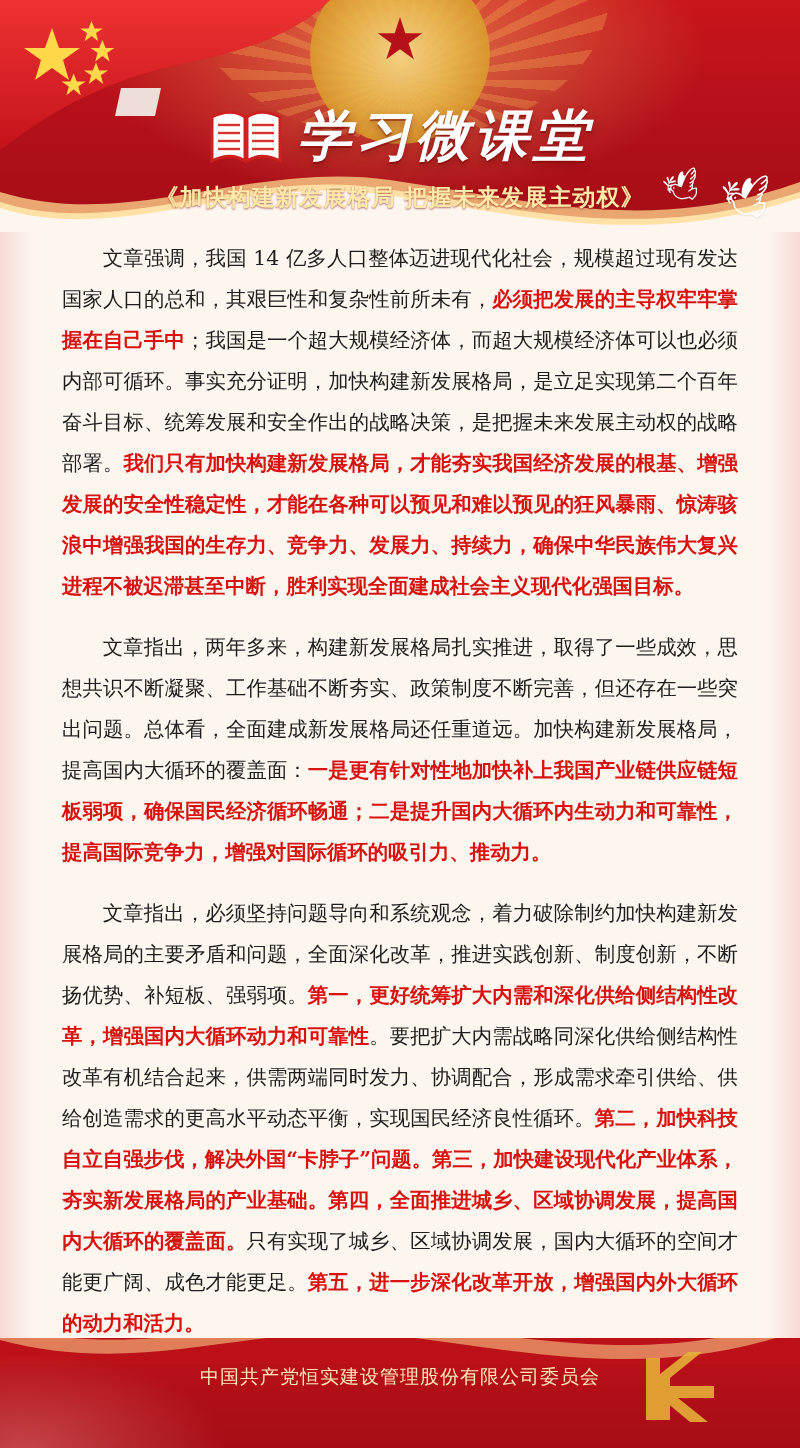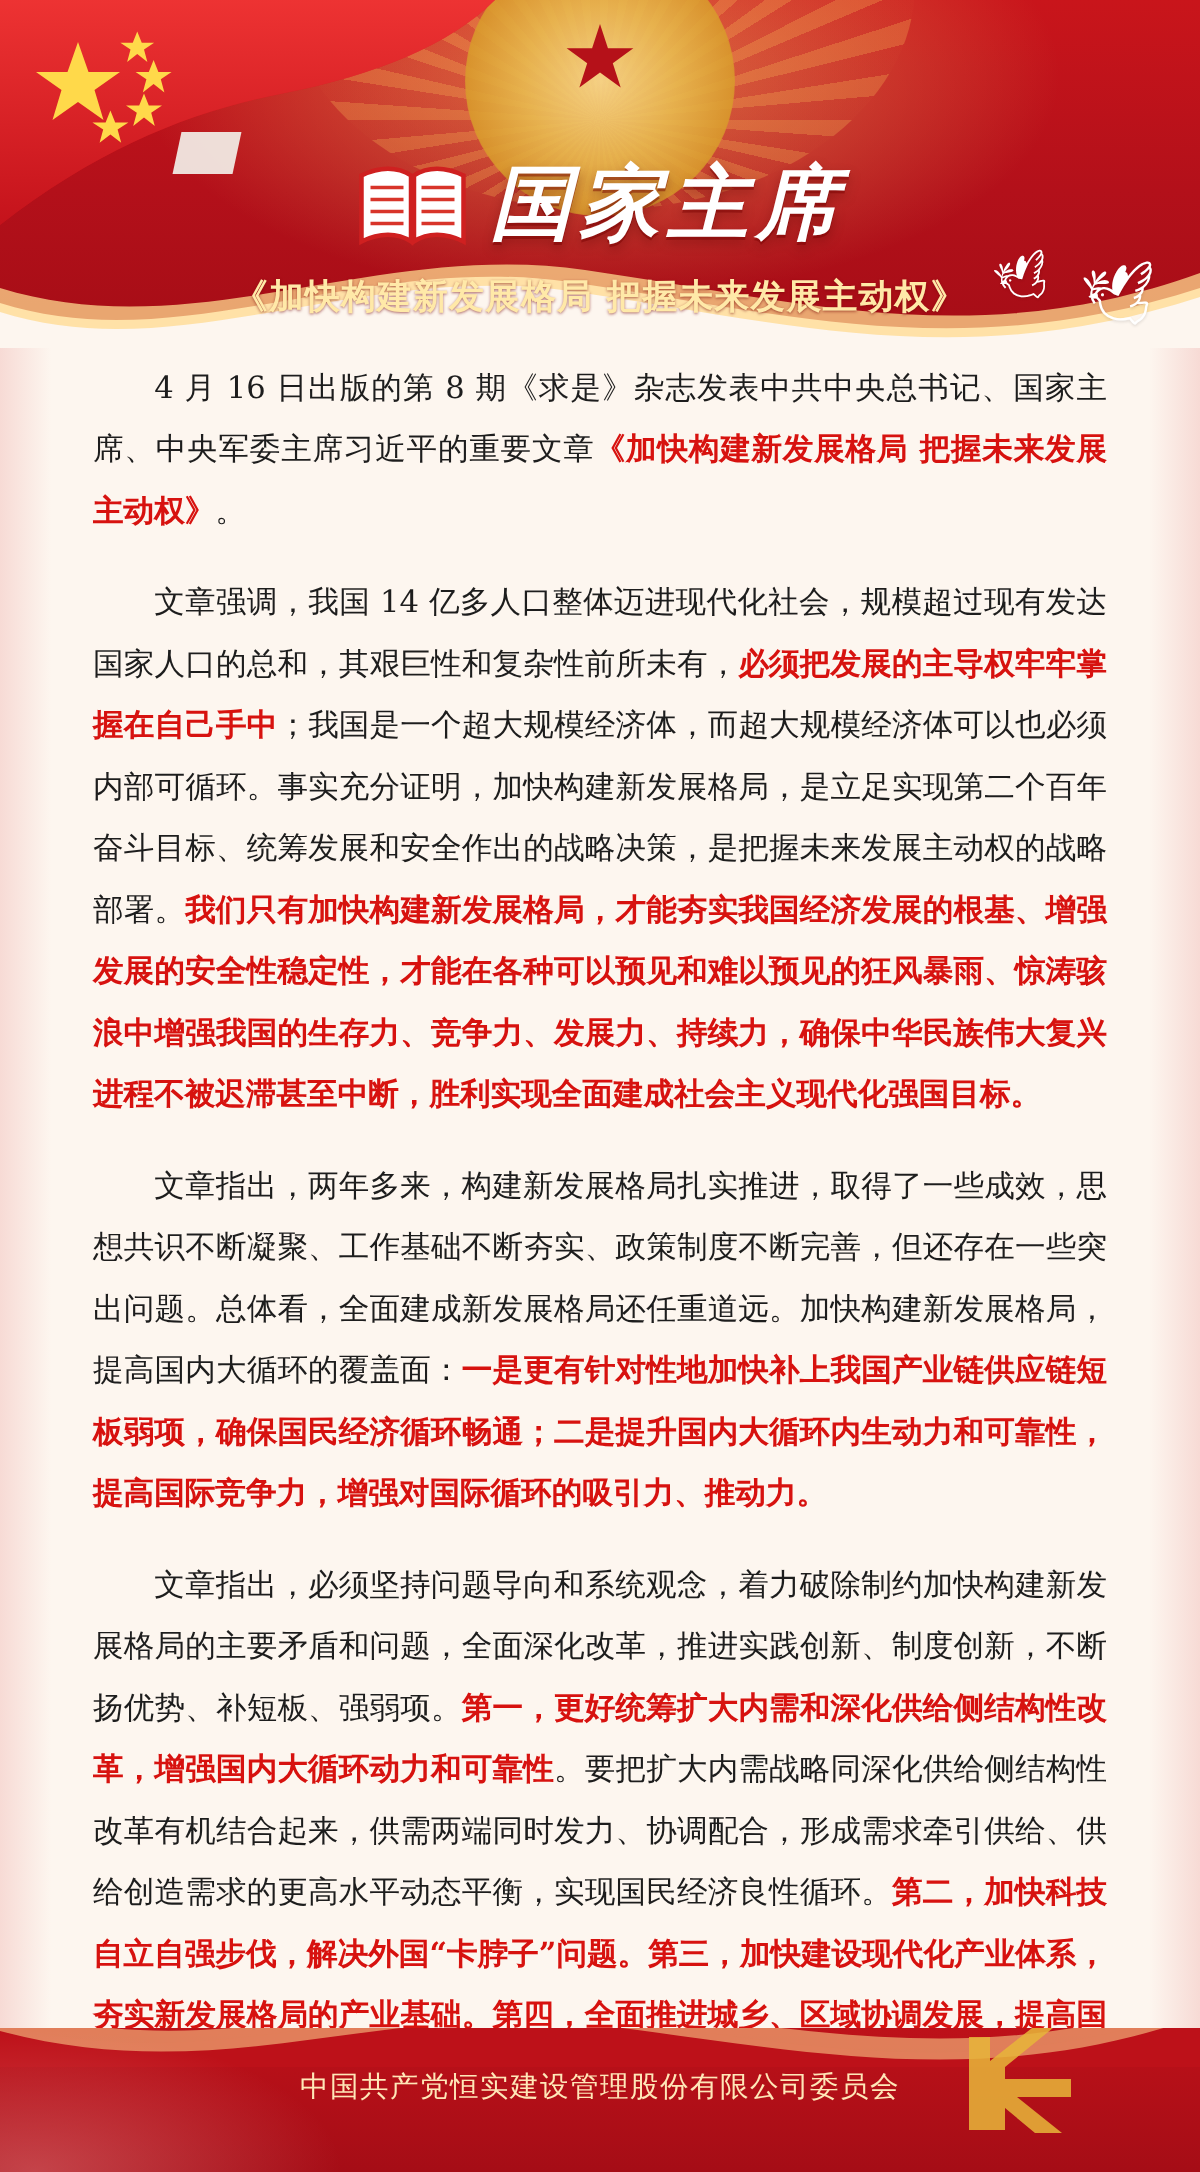--- a/index.html
+++ b/index.html
@@ -164,21 +164,21 @@
   }
   .bk {
     color: #1d1d1d;
   }
 
   
   .footer {
     position: absolute;
     left: 0; bottom: 0;
     width: 800px;
-    height: 96px;
+    height: 110px;
     background: linear-gradient(180deg, #bd1119 0%, #a50d16 100%);
     overflow: hidden;
   }
   .footer-wave {
     position: absolute;
     top: -34px;
     left: 0;
     width: 800px;
     height: 60px;
   }
@@ -266,35 +266,34 @@
           <line x1="10" y1="18" x2="32" y2="18"></line>
             <line x1="10" y1="26" x2="32" y2="26"></line>
           <line x1="10" y1="34" x2="32" y2="34"></line>
             <line x1="10" y1="42" x2="32" y2="42"></line>
           <line x1="44" y1="18" x2="66" y2="18"></line>
             <line x1="44" y1="26" x2="66" y2="26"></line>
           <line x1="44" y1="34" x2="66" y2="34"></line>
             <line x1="44" y1="42" x2="66" y2="42"></line>
         </g>
       </svg>
-      <div class="main-title">国家主席</div>
+      <div class="main-title">学习微课堂</div>
     </div>
 
     <div class="dove d1">🕊</div>
   </div>
 
   <div class="dove d2" style="position:absolute;left:722px;top:178px;">🕊</div>
 
   <div class="sub-title">《加快构建新发展格局  把握未来发展主动权》</div>
 
   <div class="side-fade-left"></div>
   <div class="side-fade-right"></div>
 
   <div class="article" id="article-body">
-      <p><span class="bk">4 月 16 日出版的第 8 期《求是》杂志发表中共中央总书记、国家主席、中央军委主席习近平的重要文章</span><span class="hl">《加快构建新发展格局  把握未来发展主动权》</span><span class="bk">。</span></p>
       <p><span class="bk">文章强调，我国 14 亿多人口整体迈进现代化社会，规模超过现有发达国家人口的总和，其艰巨性和复杂性前所未有，</span><span class="hl">必须把发展的主导权牢牢掌握在自己手中</span><span class="bk">；我国是一个超大规模经济体，而超大规模经济体可以也必须内部可循环。事实充分证明，加快构建新发展格局，是立足实现第二个百年奋斗目标、统筹发展和安全作出的战略决策，是把握未来发展主动权的战略部署。</span><span class="hl">我们只有加快构建新发展格局，才能夯实我国经济发展的根基、增强发展的安全性稳定性，才能在各种可以预见和难以预见的狂风暴雨、惊涛骇浪中增强我国的生存力、竞争力、发展力、持续力，确保中华民族伟大复兴进程不被迟滞甚至中断，胜利实现全面建成社会主义现代化强国目标。</span></p>
       <p><span class="bk">文章指出，两年多来，构建新发展格局扎实推进，取得了一些成效，思想共识不断凝聚、工作基础不断夯实、政策制度不断完善，但还存在一些突出问题。总体看，全面建成新发展格局还任重道远。加快构建新发展格局，提高国内大循环的覆盖面：</span><span class="hl">一是更有针对性地加快补上我国产业链供应链短板弱项，确保国民经济循环畅通；二是提升国内大循环内生动力和可靠性，提高国际竞争力，增强对国际循环的吸引力、推动力。</span></p>
       <p><span class="bk">文章指出，必须坚持问题导向和系统观念，着力破除制约加快构建新发展格局的主要矛盾和问题，全面深化改革，推进实践创新、制度创新，不断扬优势、补短板、强弱项。</span><span class="hl">第一，</span><span class="hl">更好统筹扩大内需和深化供给侧结构性改革，增强国内大循环动力和可靠性</span><span class="bk">。要把扩大内需战略同深化供给侧结构性改革有机结合起来，供需两端同时发力、协调配合，形成需求牵引供给、供给创造需求的更高水平动态平衡，实现国民经济良性循环。</span><span class="hl">第二，加快科技自立自强步伐，解决外国“卡脖子”问题。第三，加快建设现代化产业体系，夯实新发展格局的产业基础。第四，全面推进城乡、区域协调发展，提高国内大循环的覆盖面。</span><span class="bk">只有实现了城乡、区域协调发展，国内大循环的空间才能更广阔、成色才能更足。</span><span class="hl">第五，进一步深化改革开放，增强国内外大循环的动力和活力。</span></p>
     </div>
 
   <div class="footer">
     <svg class="footer-wave" viewBox="0 0 800 60" preserveAspectRatio="none">
       <path d="M0,30 C140,72 260,4 400,26 C540,48 660,70 800,20 L800,60 L0,60 Z" fill="#bd1119"></path>
       <path d="M0,20 C150,64 260,0 400,18 C540,36 660,62 800,12 L800,26 C660,76 540,50 400,32 C260,14 150,76 0,36 Z" fill="#ffd98f" opacity="0.55"></path>
     </svg>

